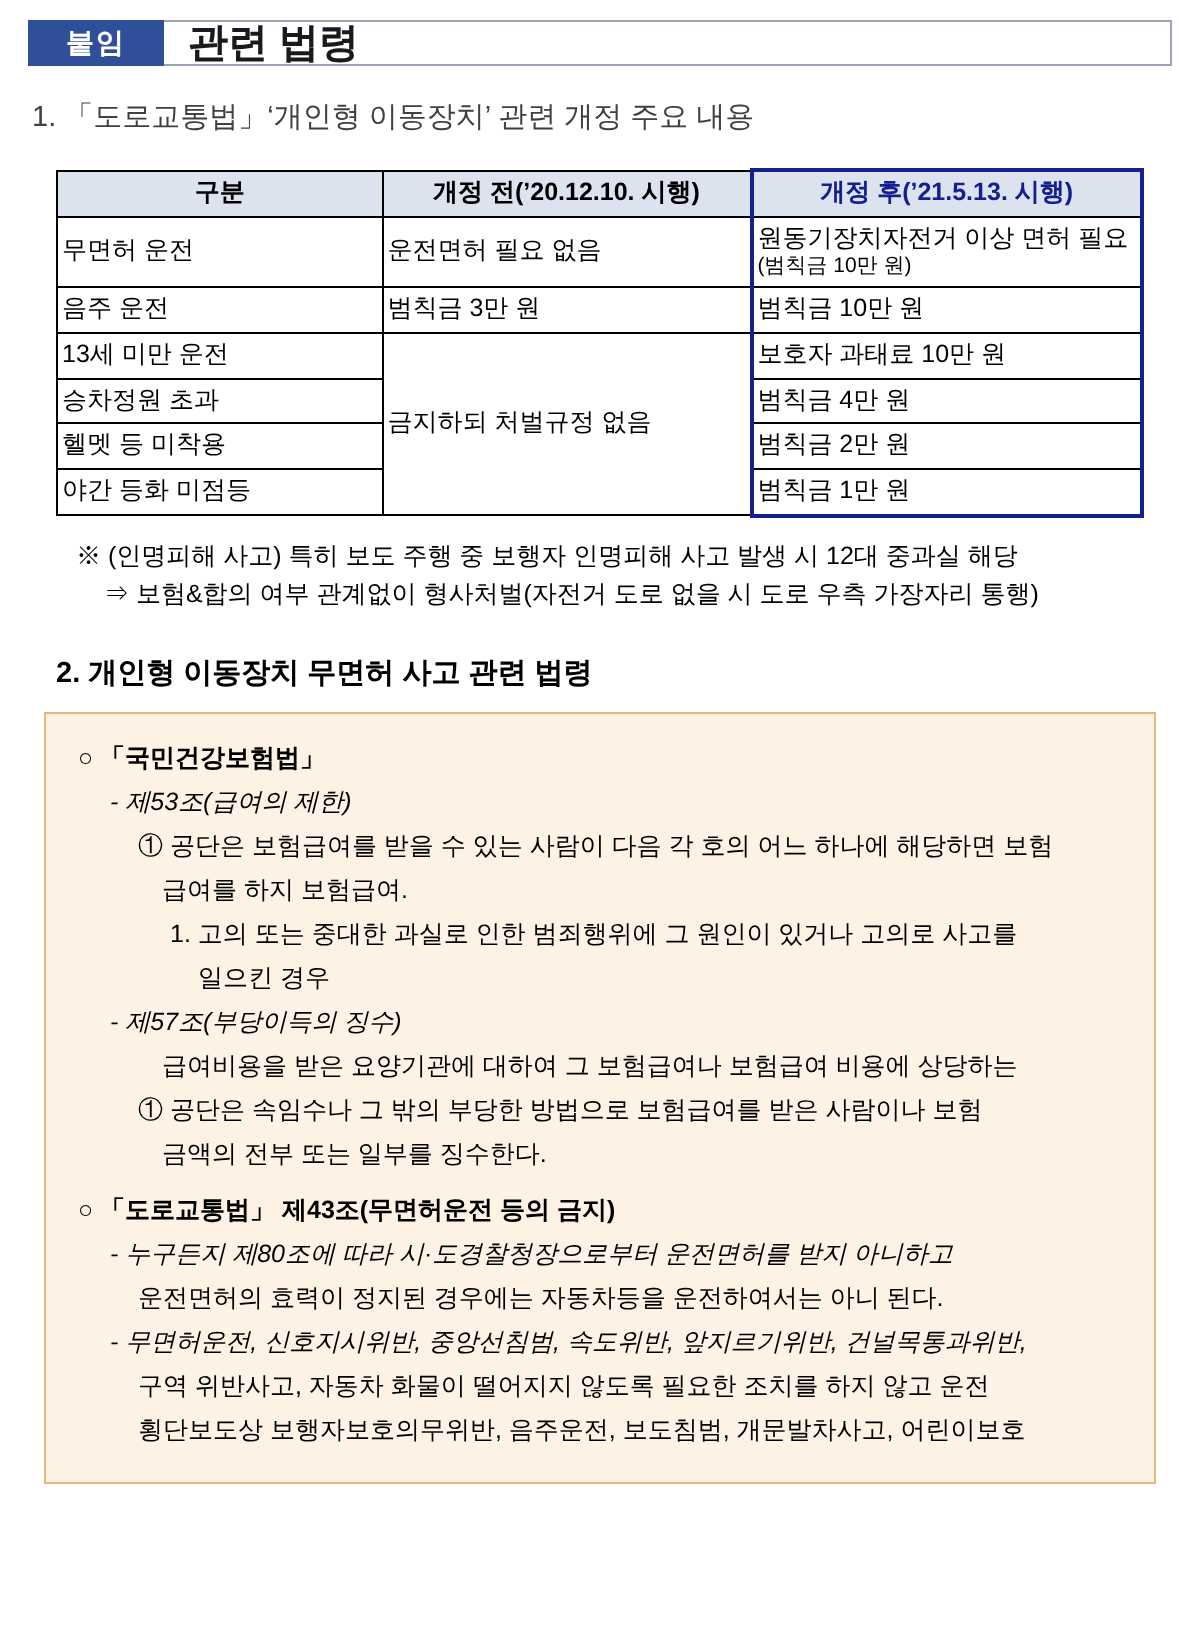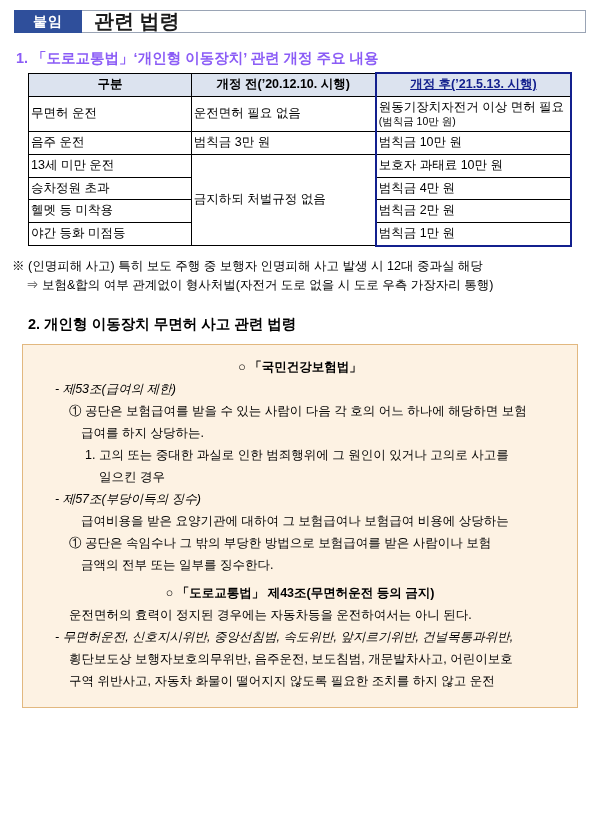--- a/index.html
+++ b/index.html
@@ -43,23 +43,23 @@
     align-items: center;
     padding-left: 12px;
     font-size: 20px;
     font-weight: bold;
     color: #1a1a1a;
   }
 
   
   .section-heading {
     font-size: 14.5px;
-    font-weight: bold;
-    margin: 16px 0 4px 16px;
-    color: #8b5cf6;
+    font-weight: normal;
+    margin: 16px 0 16px 16px;
+    color: #404040;
   }
   .section-heading-2 {
     font-size: 14.5px;
     font-weight: bold;
     margin: 20px 0 10px 28px;
     color: #000;
   }
 
   
   .table-wrap {
@@ -84,56 +84,55 @@
     background: #dce3ef;
     font-weight: bold;
   }
   .col-head-hl {
     background: #dce3ef;
     font-weight: bold;
     color: #13208e;
   }
   .c-1 { width: 30%; }
   .c-2 { width: 34%; }
-  .c-3 { width: 36%; text-decoration: underline; }
+  .c-3 { width: 36%; }
   .cell-bold { font-weight: bold; }
   .blue-col {
     border-left: 2px solid #13208e !important;
     border-right: 2px solid #13208e !important;
   }
   .blue-top { border-top: 2px solid #13208e !important; }
   .blue-bottom { border-bottom: 2px solid #13208e !important; }
   .small-note {
     font-size: 10.5px;
   }
 
   
   .note {
-    margin: 10px 22px 0 12px;
+    margin: 10px 22px 0 38px;
     font-size: 12.5px;
     line-height: 1.55;
   }
   .note .line2 {
     padding-left: 14px;
   }
 
   
   .law-box {
     margin: 0 22px;
     border: 1px solid #e2b87f;
     background: #fdf2e3;
     padding: 12px 16px 14px 16px;
     font-size: 12.5px;
     line-height: 1.6;
   }
   .law-item { margin-bottom: 2px; }
   .lv0 {
     font-weight: bold;
     margin-top: 8px;
-    text-align: center;
   }
   .lv0:first-child { margin-top: 0; }
   .lv1 { padding-left: 16px; font-style: italic; }
   .lv2 { padding-left: 30px; }
   .lv3 { padding-left: 46px; }
   .lv2-cont { padding-left: 42px; }
   .lv3-cont { padding-left: 60px; }
   .lv1-cont { padding-left: 30px; }
 </style>
 </head>
@@ -194,27 +193,28 @@
   <div>※ (인명피해 사고) 특히 보도 주행 중 보행자 인명피해 사고 발생 시 12대 중과실 해당</div>
   <div class="line2">⇒ 보험&amp;합의 여부 관계없이 형사처벌(자전거 도로 없을 시 도로 우측 가장자리 통행)</div>
 </div>
 
 <div class="section-heading-2">2. 개인형 이동장치 무면허 사고 관련 법령</div>
 
 <div class="law-box">
   <div class="law-item lv0">○ 「국민건강보험법」</div>
   <div class="law-item lv1">- 제53조(급여의 제한)</div>
   <div class="law-item lv2">① 공단은 보험급여를 받을 수 있는 사람이 다음 각 호의 어느 하나에 해당하면 보험</div>
-  <div class="law-item lv2-cont">급여를 하지 상당하는.</div>
+  <div class="law-item lv2-cont">급여를 하지 보험급여.</div>
   <div class="law-item lv3">1. 고의 또는 중대한 과실로 인한 범죄행위에 그 원인이 있거나 고의로 사고를</div>
   <div class="law-item lv3-cont">일으킨 경우</div>
   <div class="law-item lv1">- 제57조(부당이득의 징수)</div>
   <div class="law-item lv2-cont">급여비용을 받은 요양기관에 대하여 그 보험급여나 보험급여 비용에 상당하는</div>
   <div class="law-item lv2">① 공단은 속임수나 그 밖의 부당한 방법으로 보험급여를 받은 사람이나 보험</div>
   <div class="law-item lv2-cont">금액의 전부 또는 일부를 징수한다.</div>
 
   <div class="law-item lv0">○ 「도로교통법」 제43조(무면허운전 등의 금지)</div>
+  <div class="law-item lv1">-   누구든지 제80조에 따라 시·도경찰청장으로부터 운전면허를 받지 아니하고</div>
   <div class="law-item lv1-cont">운전면허의 효력이 정지된 경우에는 자동차등을 운전하여서는 아니 된다.</div>
 
   <div class="law-item lv1">- 무면허운전, 신호지시위반, 중앙선침범, 속도위반, 앞지르기위반, 건널목통과위반,</div>
+  <div class="law-item lv1-cont">구역 위반사고, 자동차 화물이 떨어지지 않도록 필요한 조치를 하지 않고 운전</div>
   <div class="law-item lv1-cont">횡단보도상 보행자보호의무위반, 음주운전, 보도침범, 개문발차사고, 어린이보호</div>
-  <div class="law-item lv1-cont">구역 위반사고, 자동차 화물이 떨어지지 않도록 필요한 조치를 하지 않고 운전</div>
 </div>
 
 </body></html>

